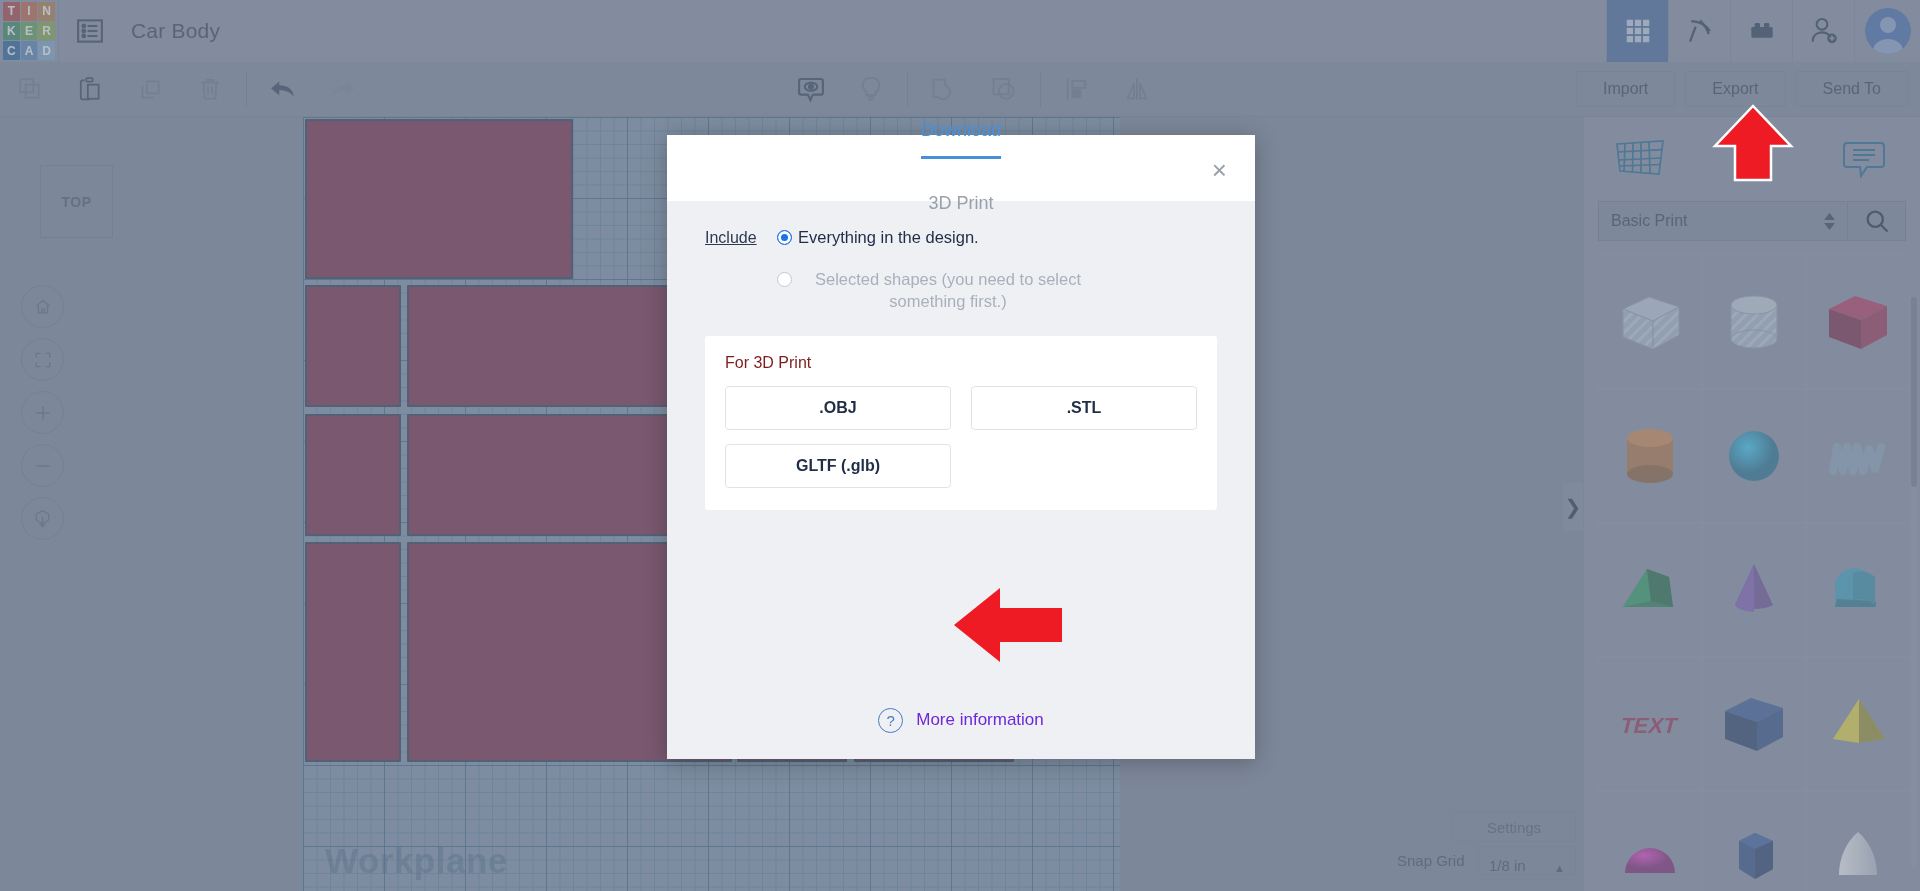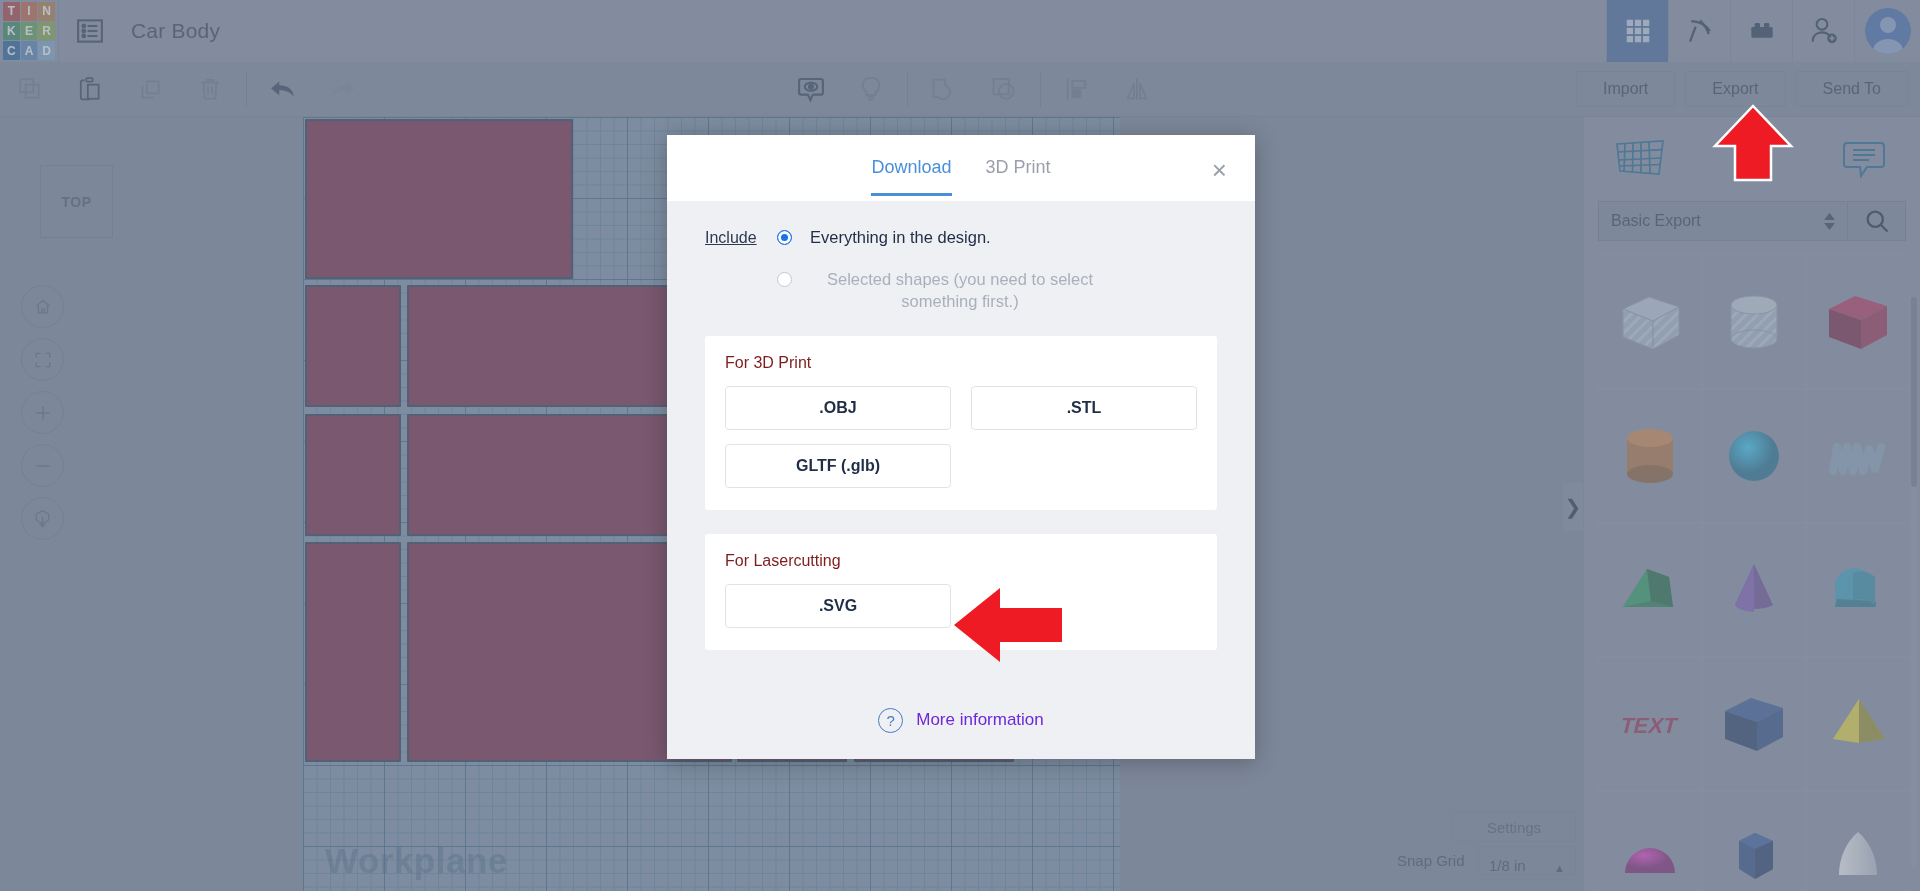--- a/index.html
+++ b/index.html
@@ -171,38 +171,38 @@
   }
 
   
   .modal {
     position: absolute; left: 667px; top: 135px; width: 588px; height: 624px;
     background: #eef0f4; box-shadow: 0 3px 22px rgba(0,0,0,0.25);
     z-index: 60; display: flex; flex-direction: column;
   }
   .modal-head {
     height: 66px; background: #fff; position: relative;
-    display: flex; align-items: center; justify-content: center; gap: 34px;
+    display: flex; align-items: center; justify-content: center; gap: 34px; flex-direction: column;
   }
   .mtab {
     font-size: 18px; padding-bottom: 18px; position: relative; top: 8px;
   }
   .mtab.active { color: #4a90d9; }
   .mtab.active::after {
     content: ""; position: absolute; left: 0; right: 0; bottom: 0; height: 3px; background: #4a90d9;
   }
   .mtab.inactive { color: #9aa0ab; }
   .modal-close {
     position: absolute; right: 28px; top: 22px; font-size: 26px; color: #9aa0ab; line-height: 1;
   }
   .modal-body { padding: 26px 38px 0 38px; flex: 1; }
   .include-row { display: flex; }
   .include-label { width: 72px; color: #2b3a52; font-size: 16px; padding-top: 2px; text-decoration: underline; }
   .radio-col { flex: 1; }
-  .radio-item { display: flex; align-items: flex-start; gap: 18px; }
+  .radio-item { display: flex; align-items: flex-start; gap: 6px; }
   .radio-item + .radio-item { margin-top: 20px; text-align: center; }
   .radio {
     width: 15px; height: 15px; border-radius: 50%; border: 1px solid #c2c8d2;
     flex: none; margin-top: 3px; background: #fff;
   }
   .radio.on {
     border: 1px solid #1a73e8; background: #1a73e8;
     box-shadow: inset 0 0 0 3px #fff;
   }
   .radio-text { color: #1f2d45; font-size: 16.5px; line-height: 1.32; }
@@ -320,21 +320,21 @@
           <path d="M8 6 H42 A3 3 0 0 1 45 9 V27 A3 3 0 0 1 42 30 H28 L22 39 L21 30 H8 A3 3 0 0 1 5 27 V9 A3 3 0 0 1 8 6 Z"></path>
           <path d="M14 13 H36"></path>
             <path d="M14 18 H36"></path>
             <path d="M14 23 H30"></path>
         </svg>
       </div>
     </div>
 
     <div class="rp-search-row">
       <div class="rp-select">
-        <span>Basic Export</span>
+        <span>Basic Print</span>
         <span class="spin">
           <svg width="11" height="7" viewBox="0 0 11 7">
               <path d="M5.5 0 L11 7 L0 7 Z" fill="#2c3b54"></path>
             </svg>
           <svg width="11" height="7" viewBox="0 0 11 7">
               <path d="M5.5 7 L0 0 L11 0 Z" fill="#2c3b54"></path>
             </svg>
         </span>
       </div>
       <div class="rp-search-btn">
@@ -672,27 +672,20 @@
         <div class="fmt-row">
           <div class="fmt-btn">.OBJ</div>
           <div class="fmt-btn">.STL</div>
         </div>
         <div class="fmt-row second">
           <div class="fmt-btn">GLTF (.glb)</div>
           <div class="fmt-btn ghost"></div>
         </div>
       </div>
 
-      <div class="card">
-        <div class="card-title">For Lasercutting</div>
-        <div class="fmt-row">
-          <div class="fmt-btn">.SVG</div>
-          <div class="fmt-btn ghost" style="visibility:hidden"></div>
-        </div>
-      </div>
     </div>
 
     <div class="modal-foot">
       <div class="q-icon">?</div>
       <div class="more-info">More information</div>
     </div>
   </div>
 
   <div class="arrow arrow-up">
     <svg width="82" height="78" viewBox="0 0 82 78">

